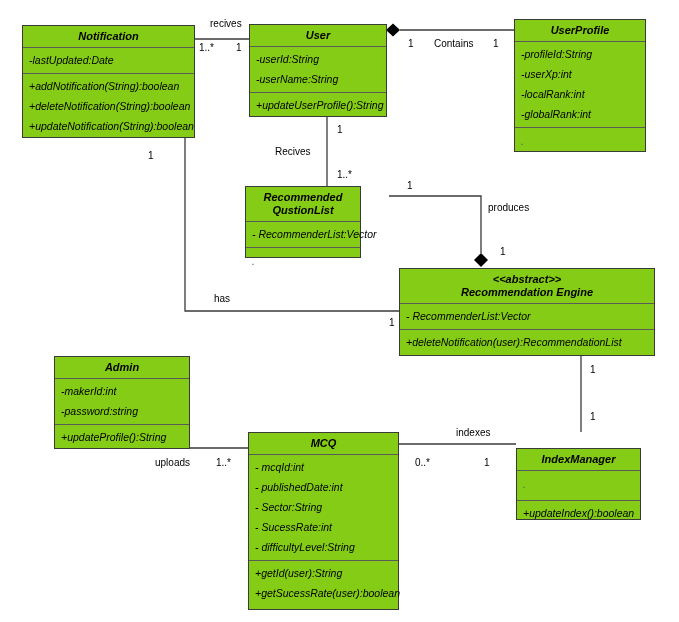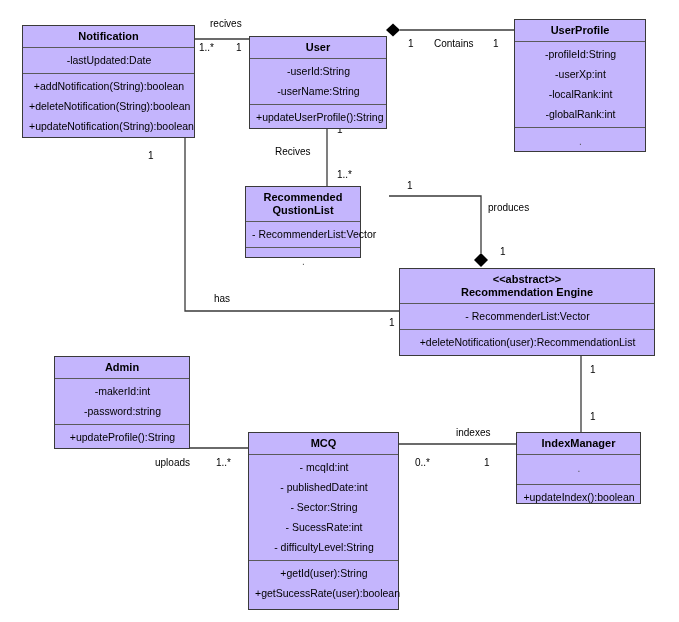--- a/index.html
+++ b/index.html
@@ -1,28 +1,28 @@
 <!DOCTYPE html>
 <html><head>
 <meta charset="utf-8">
 <style>
   html,body{margin:0;padding:0;background:#ffffff;}
   body{width:679px;height:622px;position:relative;overflow:hidden;
        font-family:"Liberation Sans","DejaVu Sans",sans-serif;color:#000;}
   #canvas{position:absolute;left:0;top:0;width:679px;height:622px;}
   svg.edges{position:absolute;left:0;top:0;width:679px;height:622px;overflow:visible;}
 
-  .uml-class{position:absolute;box-sizing:border-box;border:1.3px solid #3a3a3a;background:#c4b5fd;}
+  .uml-class{position:absolute;box-sizing:border-box;border:1.3px solid #3a3a3a;background:#84cc16;font-style:italic;}
   .compartment{box-sizing:border-box;border-top:1.3px solid #5a5a5a;}
   .compartment:first-child{border-top:none;}
   .cls-title{text-align:center;font-weight:bold;font-size:11px;line-height:13px;
              padding:4px 3px 4px 3px;}
   .cls-title .stereo{display:block;font-weight:bold;}
   .member-list{padding:2px 0 3px 0;}
-  .member{font-size:10.5px;line-height:12px;padding:4px 5px 4px 6px;white-space:nowrap;text-align:center;}
+  .member{font-size:10.5px;line-height:12px;padding:4px 5px 4px 6px;white-space:nowrap;}
   .member.dot{color:#555;font-size:10px;padding-top:6px;padding-bottom:6px;}
 
   .edge-label{position:absolute;font-size:10px;line-height:11px;color:#000;white-space:nowrap;}
   .mult{position:absolute;font-size:10px;line-height:11px;color:#000;white-space:nowrap;}
 </style>
 </head>
 <body>
 
 <div id="canvas">
 
@@ -83,21 +83,21 @@
     <div class="compartment member-list">
       <div class="member">-lastUpdated:Date</div>
     </div>
     <div class="compartment member-list">
       <div class="member">+addNotification(String):boolean</div>
       <div class="member">+deleteNotification(String):boolean</div>
       <div class="member">+updateNotification(String):boolean</div>
     </div>
   </div>
 
-  <div class="uml-class" style="left:249px;top:36px;width:138px;height:93px;">
+  <div class="uml-class" style="left:249px;top:24px;width:138px;height:93px;">
     <div class="compartment cls-title">User</div>
     <div class="compartment member-list">
       <div class="member">-userId:String</div>
       <div class="member">-userName:String</div>
     </div>
     <div class="compartment member-list">
       <div class="member">+updateUserProfile():String</div>
     </div>
   </div>
 
@@ -156,21 +156,21 @@
       <div class="member">- Sector:String</div>
       <div class="member">- SucessRate:int</div>
       <div class="member">- difficultyLevel:String</div>
     </div>
     <div class="compartment member-list">
       <div class="member">+getId(user):String</div>
       <div class="member">+getSucessRate(user):boolean</div>
     </div>
   </div>
 
-  <div class="uml-class" style="left:516px;top:432px;width:125px;height:72px;">
+  <div class="uml-class" style="left:516px;top:448px;width:125px;height:72px;">
     <div class="compartment cls-title">IndexManager</div>
     <div class="compartment member-list">
       <div class="member dot">.</div>
     </div>
     <div class="compartment member-list">
       <div class="member">+updateIndex():boolean</div>
     </div>
   </div>
 
 </div>

